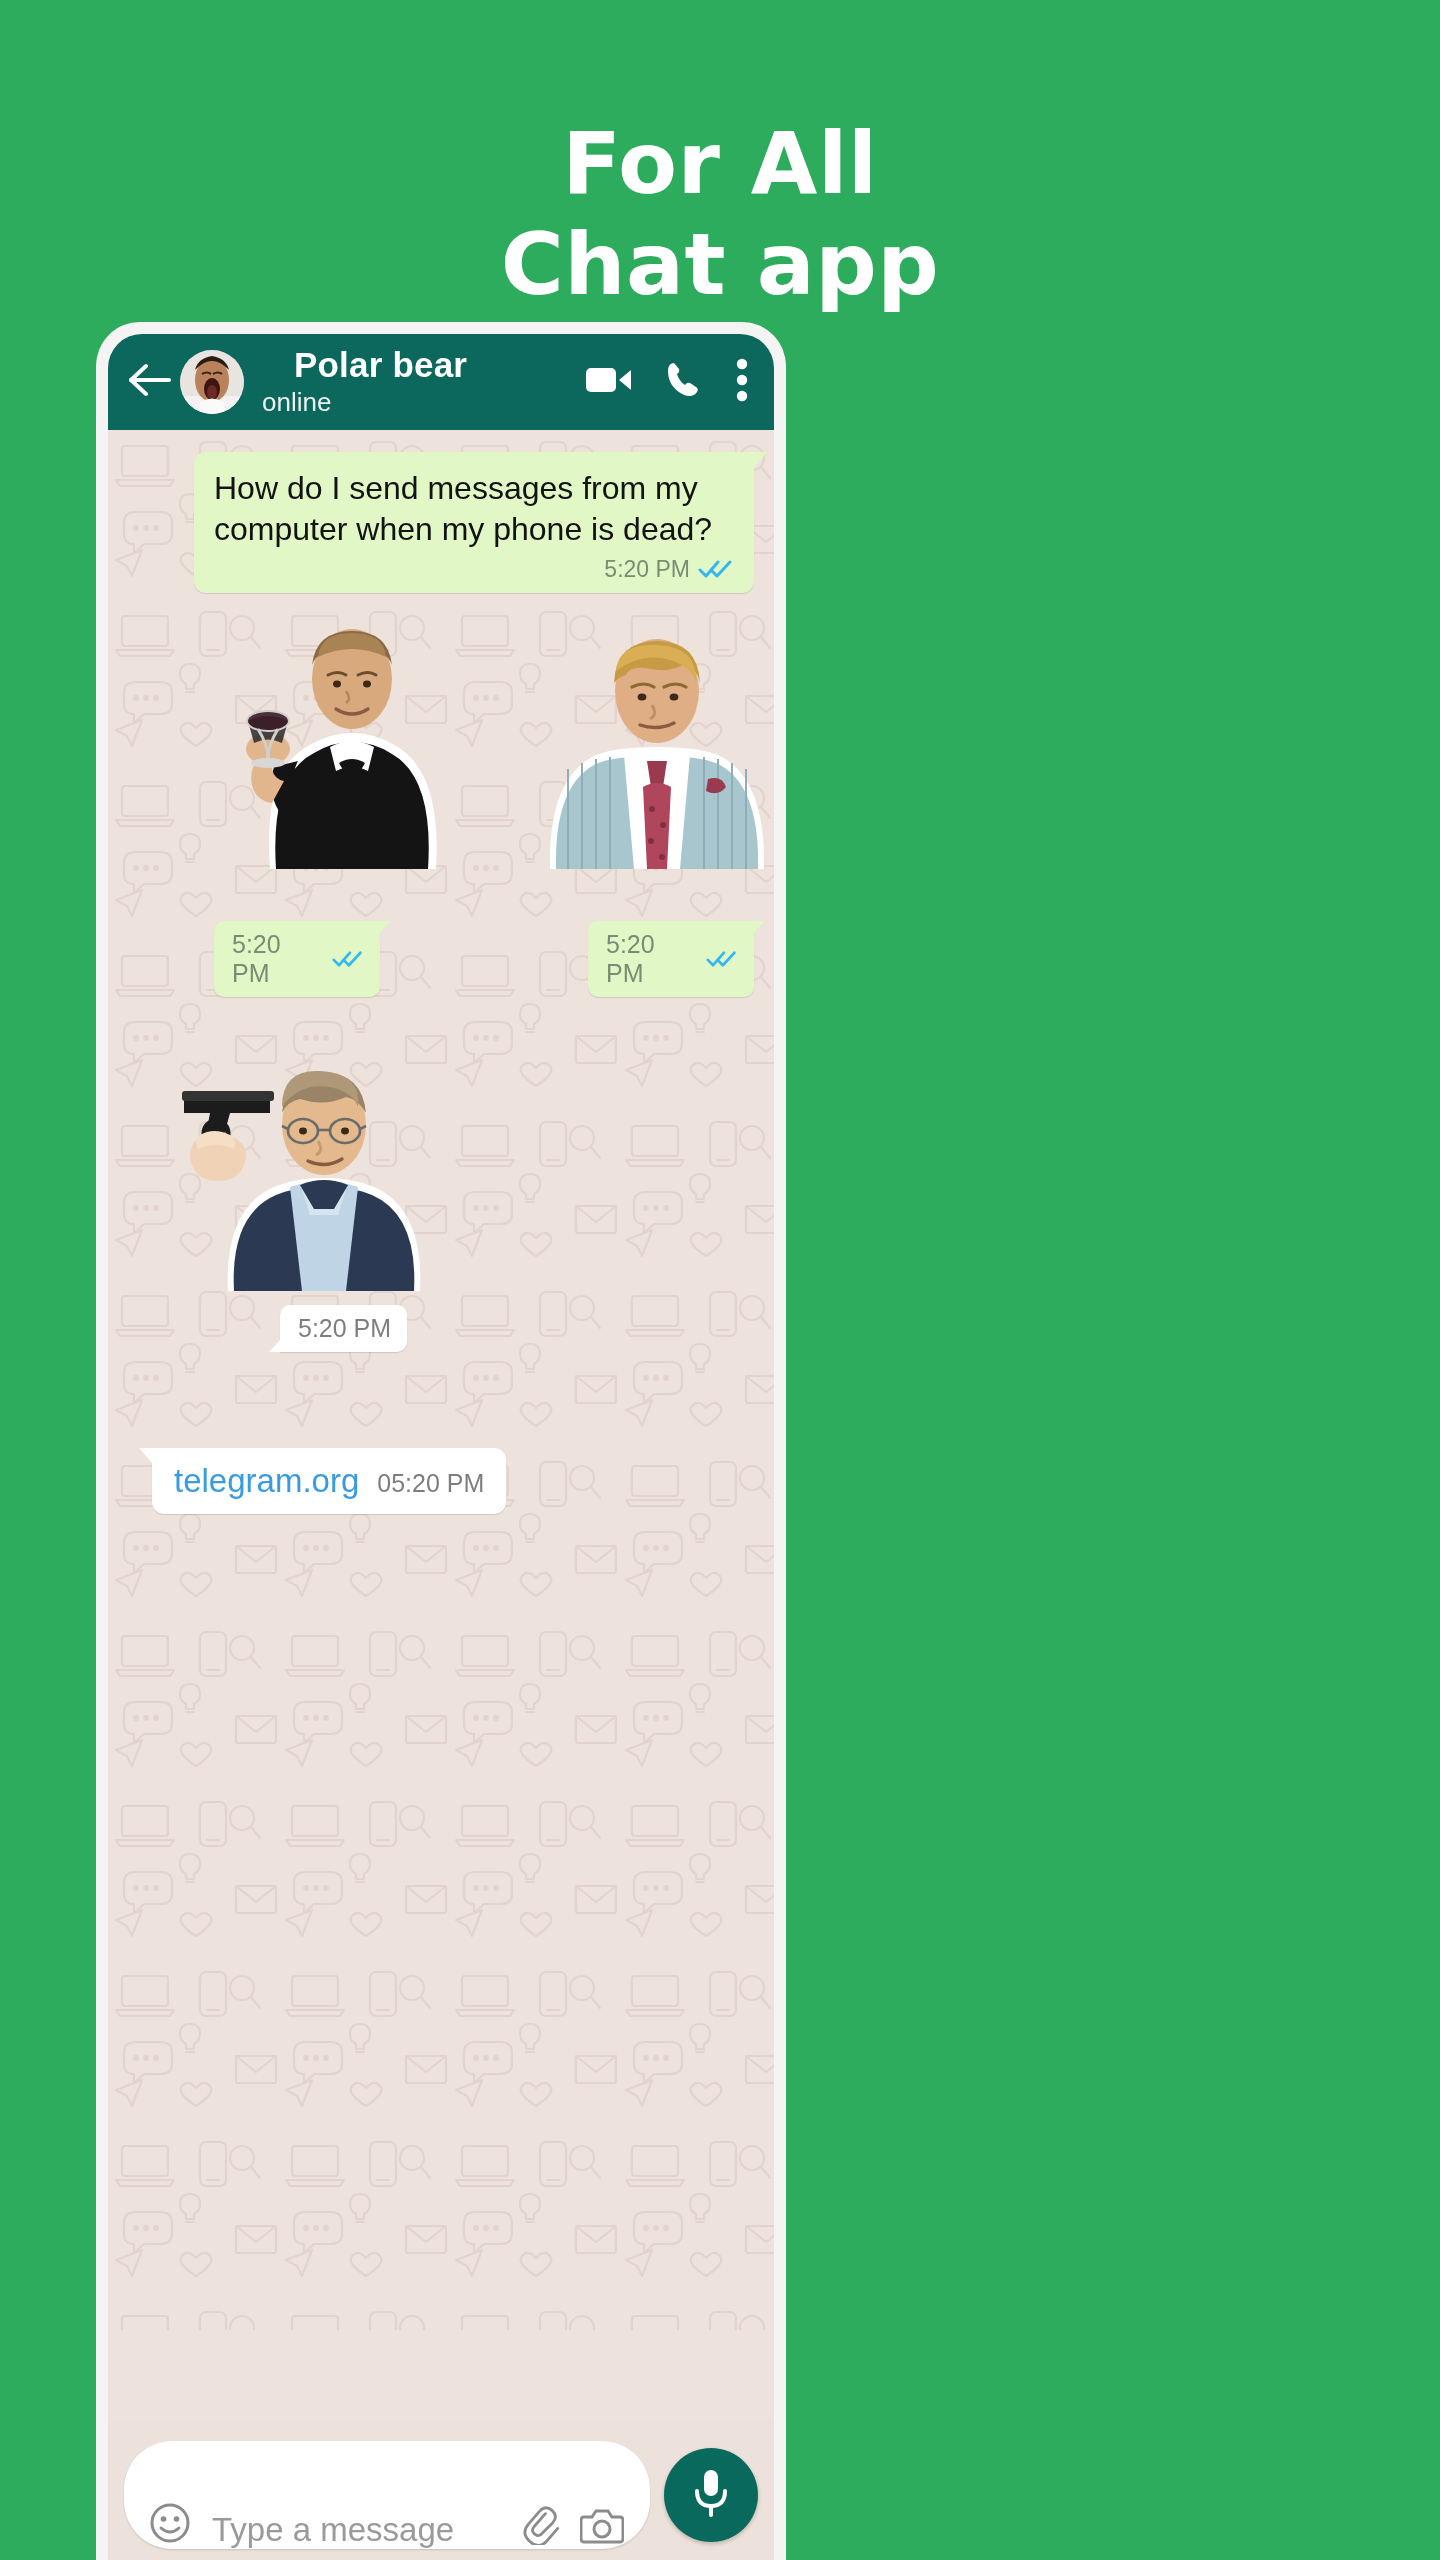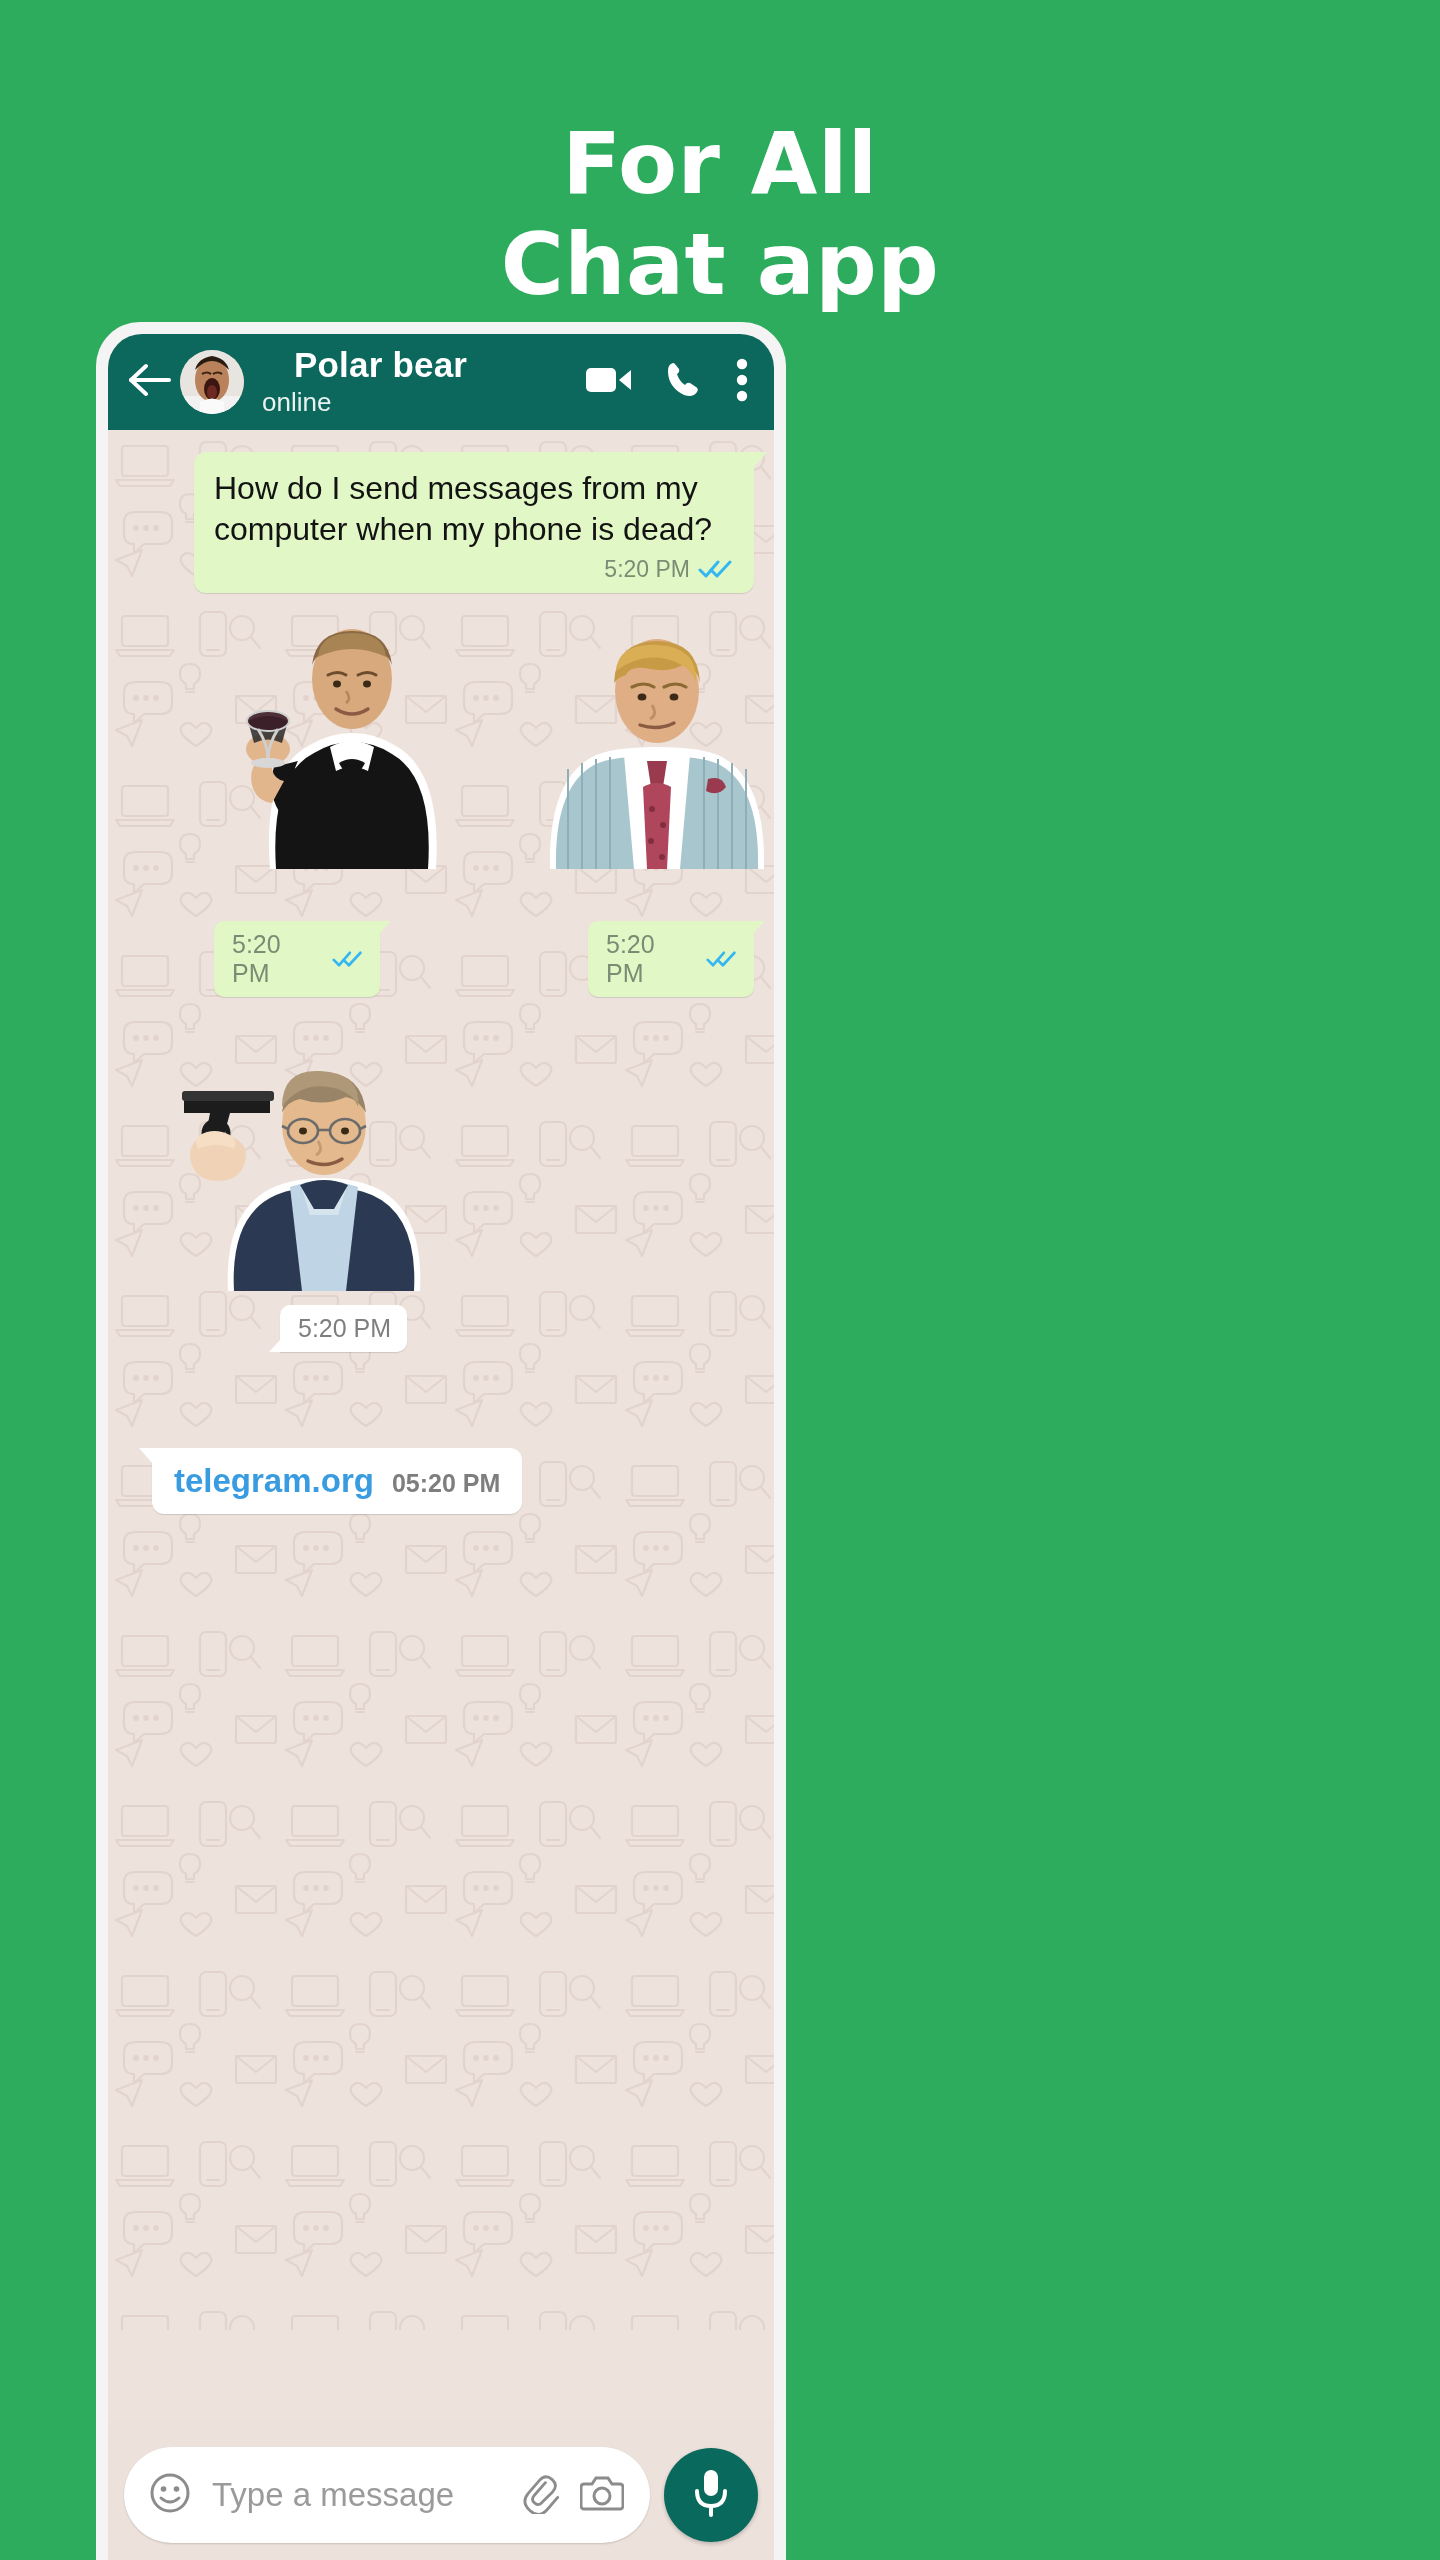--- a/index.html
+++ b/index.html
@@ -192,25 +192,25 @@
     height:150px;
     position:relative;
     padding:0 16px;
     display:flex;
     align-items:center;
     gap:14px;
     background:transparent;
   }
   .inputpill {
     flex:1 1 auto;
-    height:96px;
+    height:108px;
     background:#FFFFFF;
     border-radius:48px;
     display:flex;
-    align-items:center;
+    align-items:flex-end;
     padding:0 26px 0 24px;
     gap:20px;
     box-shadow:0 1px 2px rgba(0,0,0,0.15);
   }
   .ph { flex:1 1 auto; color:#9A9A9A; font-size:33px; }
   .micbtn {
     width:94px;height:94px;border-radius:50%;
     background:#09695D;
     display:flex;align-items:center;justify-content:center;
     box-shadow:0 2px 4px rgba(0,0,0,0.2);
@@ -475,21 +475,21 @@
             </svg>
           </div>
         </div>
 
         <div class="tagrow" style="padding-left:152px; margin-top:-8px;">
           <div class="timechip plain">
             <span class="mtime">5:20 PM</span>
           </div>
         </div>
 
-        <div class="row in" style="margin-top:96px; padding-left:24px;font-weight:bold;">
+        <div class="row in" style="margin-top:96px; padding-left:24px;">
           <div class="linkbubble">
             <span class="linktext">telegram.org</span>
             <span class="linktime">05:20 PM</span>
           </div>
         </div>
 
       </div>
     </div>
 
     <div class="inputbar">

